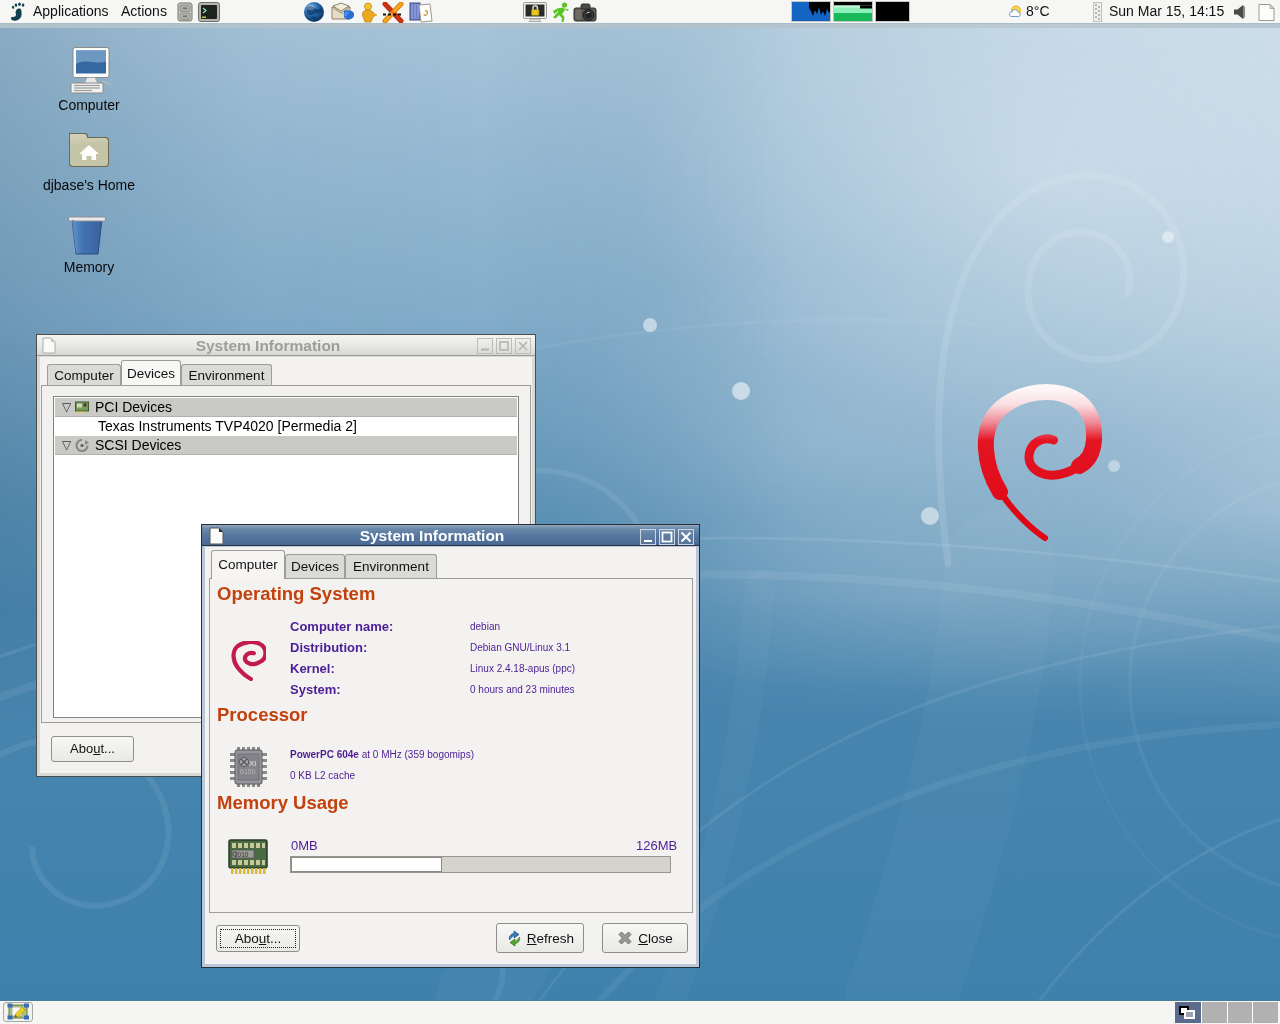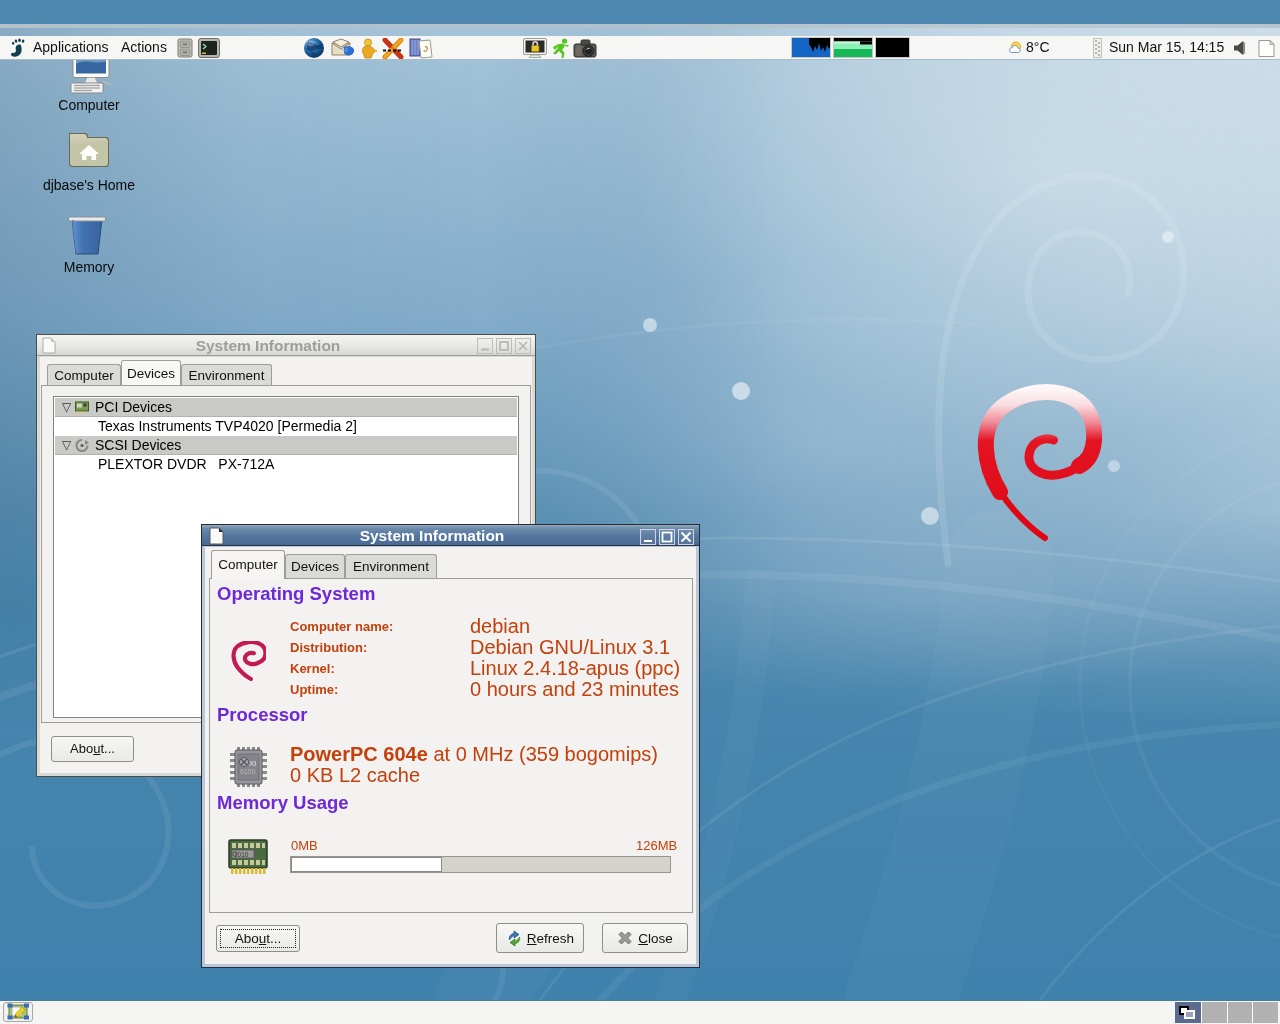--- a/index.html
+++ b/index.html
@@ -1,19 +1,19 @@
 <!DOCTYPE html>
 <html><head>
 <meta charset="utf-8">
 <style>
 * { margin:0; padding:0; box-sizing:border-box; }
 html,body { width:1280px; height:1024px; overflow:hidden; font-family:"Liberation Sans", sans-serif; }
 #desk { position:absolute; left:0; top:0; width:1280px; height:1024px; background:#4e88b0; }
 #wall { position:absolute; left:0; top:24px; width:1280px; height:976px; background:#4a86ae; }
-#panel { position:absolute; left:0; top:0; width:1280px; height:24px; background:#f6f6f4; border-bottom:1px solid #a9bcc9;margin-top:36px; }
+#panel { position:absolute; left:0; top:0; width:1280px; height:24px; background:#f6f6f4; border-bottom:1px solid #a9bcc9; }
 .ptxt { position:absolute; top:0; height:23px; line-height:23px; font-size:14px; color:#111; }
 #bpanel { position:absolute; left:0; top:1000px; width:1280px; height:24px; background:#f5f5f3; border-top:1px solid #467e9e; }
 .win { position:absolute; }
 .ico { position:absolute; }
 .dlabel { position:absolute; font-size:14px; color:#0a0a0a; text-align:center; }
 </style>
 </head>
 <body>
 <div id="desk">
 <div id="wall"></div>
@@ -201,23 +201,20 @@
           </div>
       <div class="trow g" style="top:39px">
             <span class="exp">▽</span>
             <svg class="ticon" width="14" height="13" viewBox="0 0 14 13">
               <path d="M 7 1 A 5.5 5.5 0 1 0 12.5 6.5" fill="none" stroke="#8a8a86" stroke-width="2.2"></path>
               <path d="M 10 1 L 14 3.5 L 10 6 Z" fill="#8a8a86"></path>
               <circle cx="7" cy="6.5" r="1.6" fill="#5a5a56"></circle>
             </svg>
             <span class="ttxt">SCSI Devices</span>
           </div>
-      <div class="trow" style="top:58px">
-            <span class="ttxt" style="left:43px">PLEXTOR DVDR&nbsp;&nbsp; PX-712A</span>
-          </div>
     </div>
     <div style="position:absolute;left:11px;top:379px;width:83px;height:26px;background:linear-gradient(#f6f6f4,#e9e9e6);border:1px solid #8e8e8a;border-radius:3px;text-align:center;line-height:24px;font-size:13px;color:#111">Abo<span style="text-decoration:underline">u</span>t...</div>
   </div>
 </div>
 <style>
 .wbtn1 { position:absolute; top:3px; width:16px; height:16px; border:1px solid #bcbcb8; display:flex; align-items:center; justify-content:center; }
 .tab1 { position:absolute; height:21px; line-height:21px; text-align:center; font-size:13.5px; color:#111; border-radius:3px 3px 0 0; }
 .trow { position:absolute; left:1px; right:1px; height:19px; font-size:13px; color:#000; }
 .trow.g { background:#c9c9c6; border-bottom:1px solid #b1b1ae; }
 .exp { position:absolute; left:7px; top:2px; font-size:12px; color:#333; }
@@ -255,21 +252,21 @@
     <div class="h2" style="left:12px;top:37px">Operating System</div>
     <svg style="position:absolute;left:26px;top:94px" width="35" height="40" viewBox="0 0 35 40">
       <path d="M 19.9 38 C 15.7 35.8 10.4 31.5 6.5 26.3 C 1.8 19.8 0.5 10.2 6.8 5 C 13.3 0.5 22.2 0 28.2 2.6 C 32.9 4.6 34.7 8.6 34.4 13.2 C 34.1 17.2 32 19.5 29.1 20.8 C 26.1 22.8 21.9 23.9 18.4 22.5 C 14.5 21.3 13 18.2 14.5 15.2 C 16 12.4 19.9 11.1 22.8 12.2" fill="none" stroke="#c31a52" stroke-width="4.2" stroke-linecap="round"></path>
     </svg>
     <div class="lrow b" style="left:85px;top:69px">Computer name:</div>
         <div class="lrow v" style="left:265px;top:69px">debian</div>
     <div class="lrow b" style="left:85px;top:90px">Distribution:</div>
         <div class="lrow v" style="left:265px;top:90px">Debian GNU/Linux 3.1</div>
     <div class="lrow b" style="left:85px;top:111px">Kernel:</div>
         <div class="lrow v" style="left:265px;top:111px">Linux 2.4.18-apus (ppc)</div>
-    <div class="lrow b" style="left:85px;top:132px">Uptime:</div>
+    <div class="lrow b" style="left:85px;top:132px">System:</div>
         <div class="lrow v" style="left:265px;top:132px">0 hours and 23 minutes</div>
     <div class="h2" style="left:12px;top:158px">Processor</div>
     <svg style="position:absolute;left:25px;top:200px" width="37" height="40" viewBox="0 0 37 40">
       <g fill="#8a8a86">
         <rect x="5" y="3" width="27" height="34" rx="2"></rect>
         <g>
         <rect x="7" y="0" width="3" height="40"></rect>
               <rect x="12" y="0" width="3" height="40"></rect>
               <rect x="17" y="0" width="3" height="40"></rect>
               <rect x="22" y="0" width="3" height="40"></rect>
@@ -343,24 +340,24 @@
     <div class="btn2" style="left:397px;top:376px;width:86px;height:30px">
       <svg width="16" height="16" viewBox="0 0 16 16" style="margin-right:5px">
         <path d="M 2 4.5 L 4.5 2 L 8 5.5 L 11.5 2 L 14 4.5 L 10.5 8 L 14 11.5 L 11.5 14 L 8 10.5 L 4.5 14 L 2 11.5 L 5.5 8 Z" fill="#9a9a94" stroke="#70706a" stroke-width="1"></path>
       </svg>
       <span><u>C</u>lose</span>
     </div>
   </div>
 </div>
 <style>
 .wbtn2 { position:absolute; top:4px; width:16px; height:16px; border:1px solid #cdd6e2; display:flex; align-items:center; justify-content:center; background:rgba(255,255,255,0.06); }
-.h2 { position:absolute; font-size:18.5px; line-height:20px; font-weight:bold; color:#6d28d9; white-space:pre; }
-.lrow { position:absolute; font-size:13px; color:#c2410c; line-height:21px; white-space:pre; }
+.h2 { position:absolute; font-size:18.5px; line-height:20px; font-weight:bold; color:#c2410c; white-space:pre; }
+.lrow { position:absolute; font-size:13px; color:#4c1d95; line-height:21px; white-space:pre; }
 .lrow.b { font-weight:bold; }
-.lrow.v { font-size:20px; }
+.lrow.v { font-size:10px; }
 .btn2 { position:absolute; background:linear-gradient(#f7f7f5,#e9e9e6); border:1px solid #8e8e8a; border-radius:3px; font-size:13.5px; color:#111; display:flex; align-items:center; justify-content:center; }
 </style>
 <div id="panel">
 <svg class="ico" style="left:9px;top:2px" width="17" height="20" viewBox="0 0 17 20">
   <g fill="#13404f">
     <path d="M 10.5 6.5 C 7.5 6.5 6.2 9.2 6.8 11.4 C 7.4 13.6 6.3 14.4 5.2 14.8 C 3.6 15.4 2.2 14.6 2.0 16.2 C 1.8 17.8 4.2 19.3 7.2 18.6 C 10.2 17.9 12.9 15.2 12.6 11.4 C 12.4 8.4 12.2 6.5 10.5 6.5 Z"></path>
     <ellipse cx="4.1" cy="5.3" rx="1.15" ry="1.5" transform="rotate(-25 4.1 5.3)"></ellipse>
     <ellipse cx="7.0" cy="3.2" rx="1.25" ry="1.65" transform="rotate(-12 7 3.2)"></ellipse>
     <ellipse cx="10.5" cy="2.3" rx="1.3" ry="1.75"></ellipse>
     <ellipse cx="14.1" cy="3.1" rx="1.25" ry="1.7" transform="rotate(14 14.1 3.1)"></ellipse>

